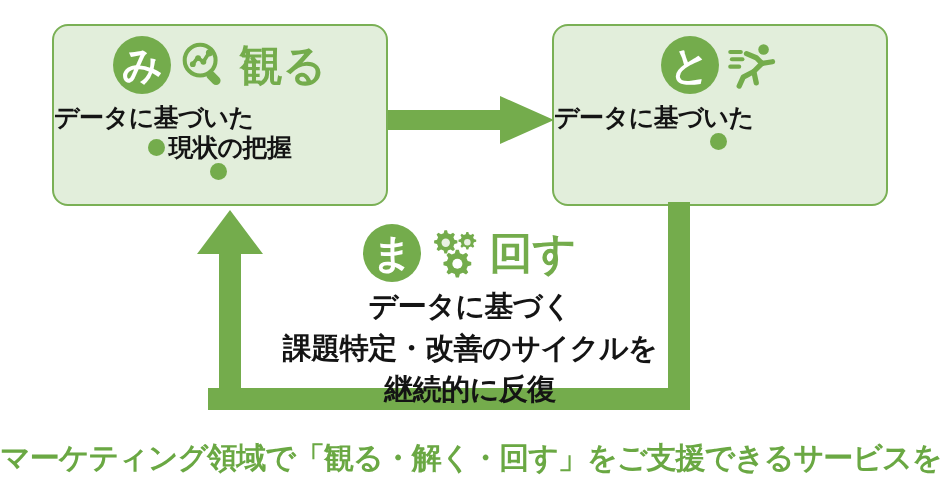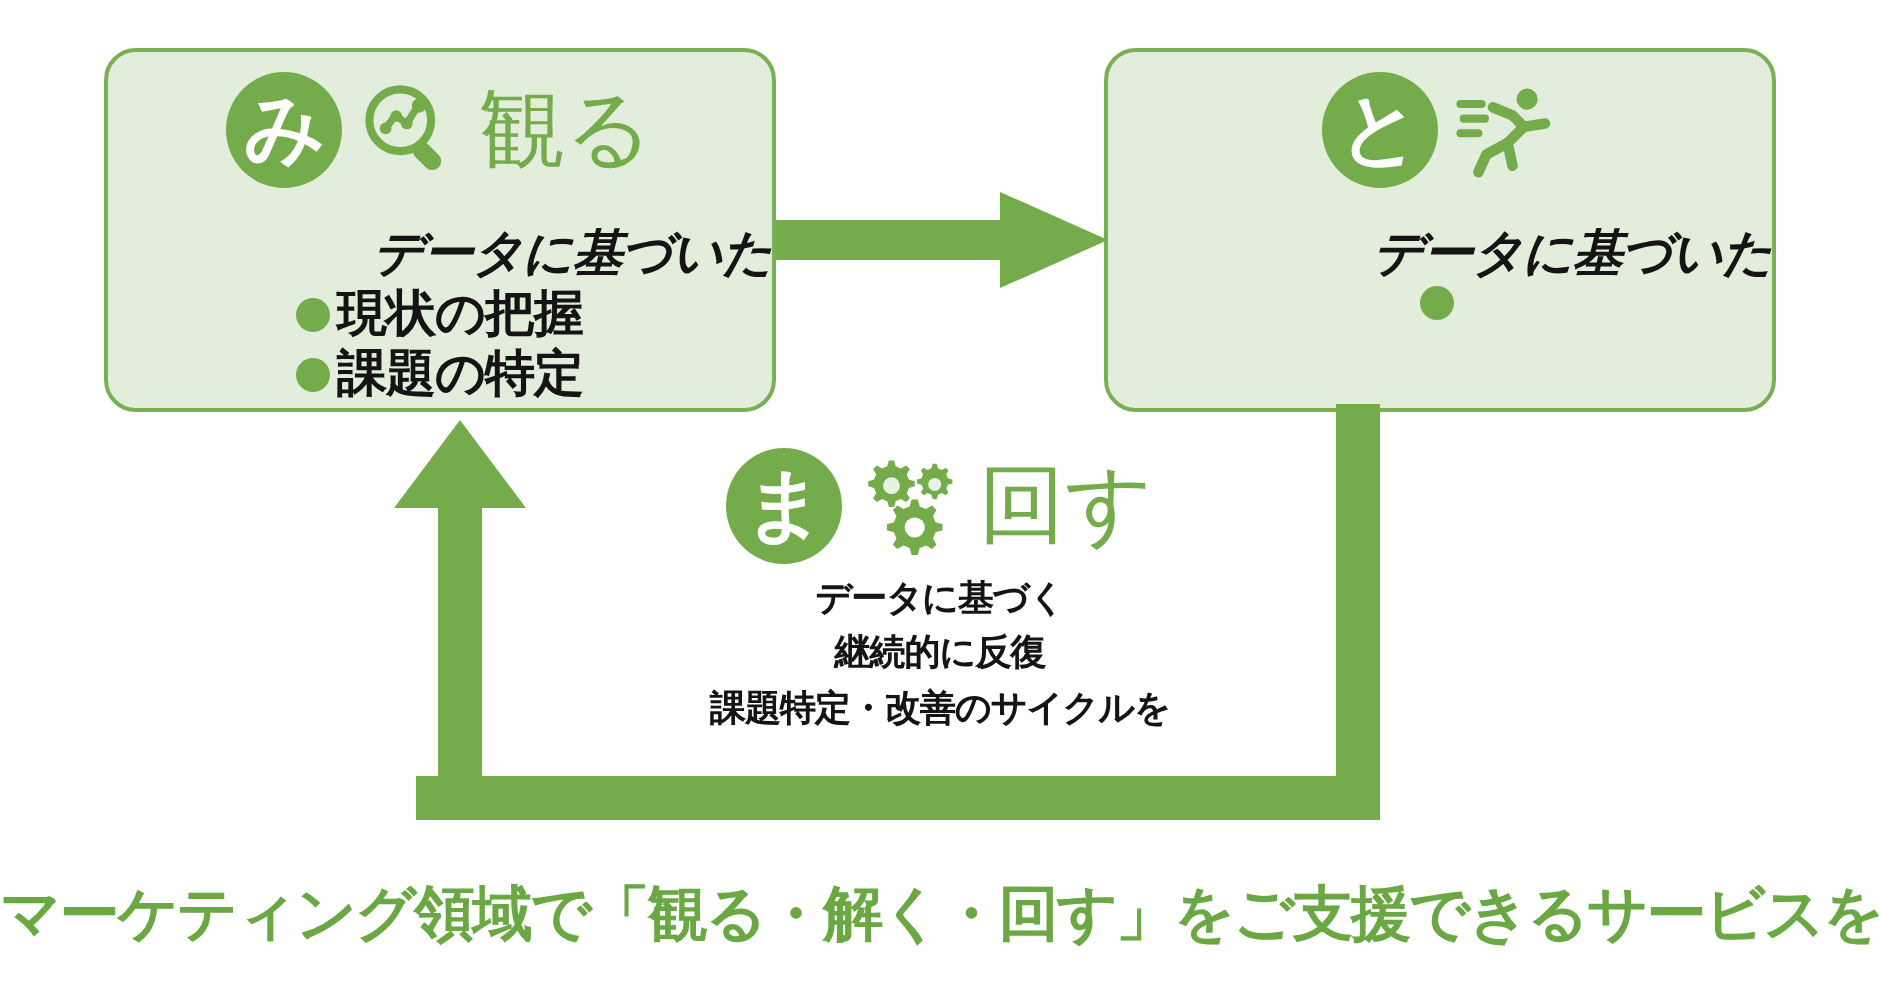--- a/index.html
+++ b/index.html
@@ -32,33 +32,32 @@
   .badge{
     width:58px;height:58px;border-radius:50%;
     background:#74ac4c;
     color:#ffffff;
     font-size:40px;line-height:58px;text-align:center;
     font-weight:bold;
     flex:0 0 auto;
   }
   .head-icon{width:52px;height:52px;flex:0 0 auto;display:block;}
   .head-word{
-    font-size:43px;font-weight:normal;color:#74ac4c;
+    font-size:43px;font-weight:bold;color:#74ac4c;
     letter-spacing:0px;line-height:1;
     white-space:nowrap;
     text-align:right;
   }
 
   .card-sub{
-    text-align:right;
+    text-align:left;
     font-size:25px;font-weight:bold;color:#141414;
     line-height:1.04;
-    margin-top:16px;
+    margin-top:6px;
     letter-spacing:-0.5px;
-    font-style:italic;
   }
   .bullets{
     margin-top:3px;
     display:flex;flex-direction:column;align-items:center;gap:2px;
   }
   .bullet{
     display:flex;align-items:center;justify-content:flex-start;
     font-size:25px;font-weight:bold;color:#141414;
     line-height:1.12;
     letter-spacing:-0.5px;
@@ -69,21 +68,21 @@
     background:#74ac4c;flex:0 0 auto;margin-right:3px;
   }
 
   
   #block-mawasu{
     position:absolute;left:250px;top:222px;width:440px;
     text-align:center;
   }
   #block-mawasu .card-head{justify-content:center;height:62px;margin-top:0;}
   .mid-sub{
-    font-size:18px;font-weight:bold;color:#141414;
+    font-size:29px;font-weight:bold;color:#141414;
     line-height:1.30;letter-spacing:-0.5px;
     margin-top:4px;
   }
 
   
   .arrow-right{position:absolute;left:388px;top:94px;width:166px;height:52px;}
   .loop-up{position:absolute;left:180px;top:202px;width:514px;height:232px;}
 
   
   #caption{
@@ -115,21 +114,20 @@
       <div class="head-word">観る</div>
     </div>
     <div class="card-sub">データに基づいた</div>
     <div class="bullets">
       <div class="bullet">
         <span class="dot"></span>
         <span>現状の把握</span>
       </div>
       <div class="bullet">
         <span class="dot"></span>
-        <span>課題の特定</span>
       </div>
     </div>
   </div>
 
   <div class="card" id="card-toku">
     <div class="card-head">
       <div class="badge">と</div>
       <svg class="head-icon" viewBox="0 0 64 64">
         <g stroke="#74ac4c" stroke-width="5" stroke-linecap="round" fill="none">
           <line x1="4" y1="16" x2="17" y2="16"></line>
@@ -171,19 +169,19 @@
           <circle cx="20.6" cy="19.5" r="5.2" fill="#e9f1e3"></circle>
           <path d="M46 6 l2.4 0 l0.8 2.8 l2.4 1.0 l2.4-1.4 l1.7 1.7 l-1.4 2.4 l1.0 2.4 l2.8 0.8 l0 2.4 l-2.8 0.8 l-1.0 2.4 l1.4 2.4 l-1.7 1.7 l-2.4-1.4 l-2.4 1.0 l-0.8 2.8 l-2.4 0 l-0.8-2.8 l-2.4-1.0 l-2.4 1.4 l-1.7-1.7 l1.4-2.4 l-1.0-2.4 l-2.8-0.8 l0-2.4 l2.8-0.8 l1.0-2.4 l-1.4-2.4 l1.7-1.7 l2.4 1.4 l2.4-1.0 Z"></path>
           <circle cx="47.2" cy="18.7" r="4.0" fill="#e9f1e3"></circle>
           <path d="M33 28 l3.8 0 l1.2 4.3 l3.8 1.6 l3.8-2.2 l2.7 2.7 l-2.2 3.8 l1.6 3.8 l4.3 1.2 l0 3.8 l-4.3 1.2 l-1.6 3.8 l2.2 3.8 l-2.7 2.7 l-3.8-2.2 l-3.8 1.6 l-1.2 4.3 l-3.8 0 l-1.2-4.3 l-3.8-1.6 l-3.8 2.2 l-2.7-2.7 l2.2-3.8 l-1.6-3.8 l-4.3-1.2 l0-3.8 l4.3-1.2 l1.6-3.8 l-2.2-3.8 l2.7-2.7 l3.8 2.2 l3.8-1.6 Z"></path>
           <circle cx="34.9" cy="45.2" r="6.2" fill="#ffffff"></circle>
         </g>
       </svg>
       <div class="head-word">回す</div>
     </div>
     <div class="mid-sub">データに基づく</div>
+    <div class="mid-sub">課題特定・改善のサイクルを</div>
     <div class="mid-sub">継続的に反復</div>
-    <div class="mid-sub">課題特定・改善のサイクルを</div>
   </div>
 
   <div id="caption">マーケティング領域で「観る・解く・回す」をご支援できるサービスを開発</div>
 
 </div>
 
 </body></html>

